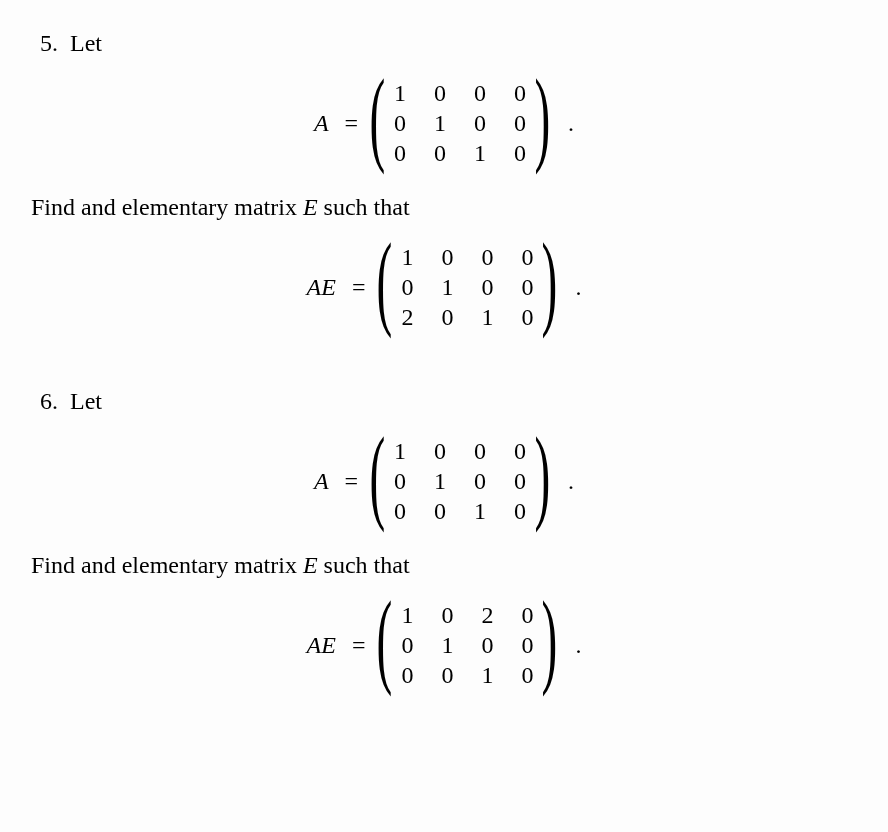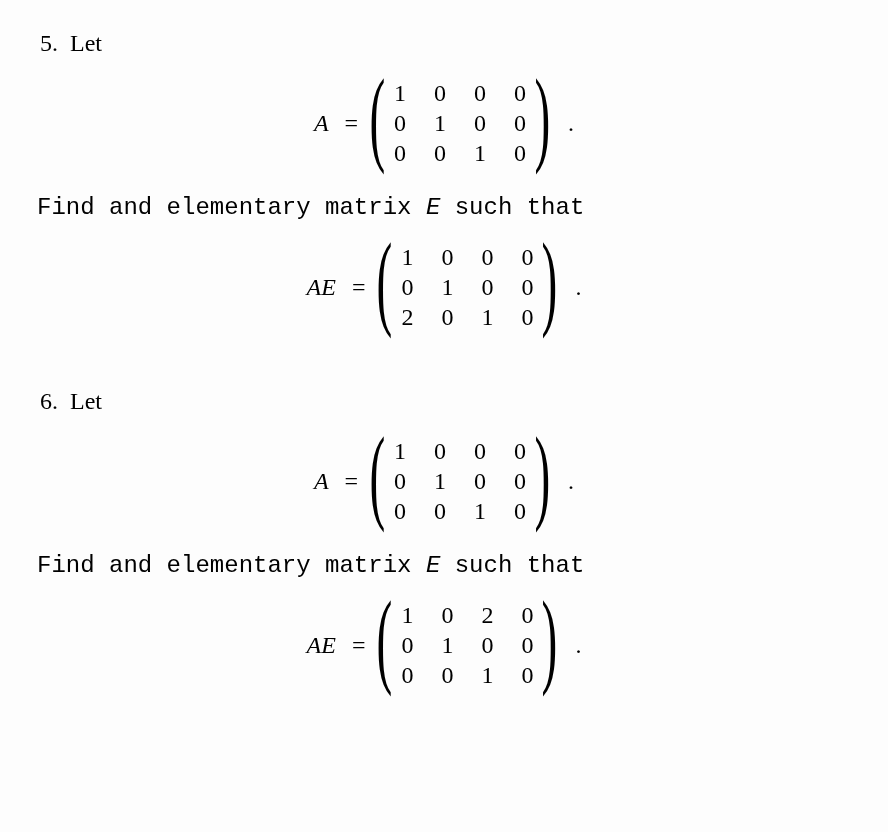--- a/index.html
+++ b/index.html
@@ -74,24 +74,23 @@
     }
     .matrix-cell {
       min-width: 18px;
       text-align: center;
     }
     .period {
       margin-left: 12px;
       font-size: 24px;
     }
     .find-text {
-      margin-left: 7px;
+      margin-left: 1px;
       margin-top: 20px;
       margin-bottom: 15px;
-      font-family: Liberation Mono, monospace;
     }
   </style>
 </head>
 <body>
 
 <div class="problem">
   <div class="problem-header">
     <span class="problem-number">5.</span>
     <span class="problem-intro">Let</span>
   </div>

